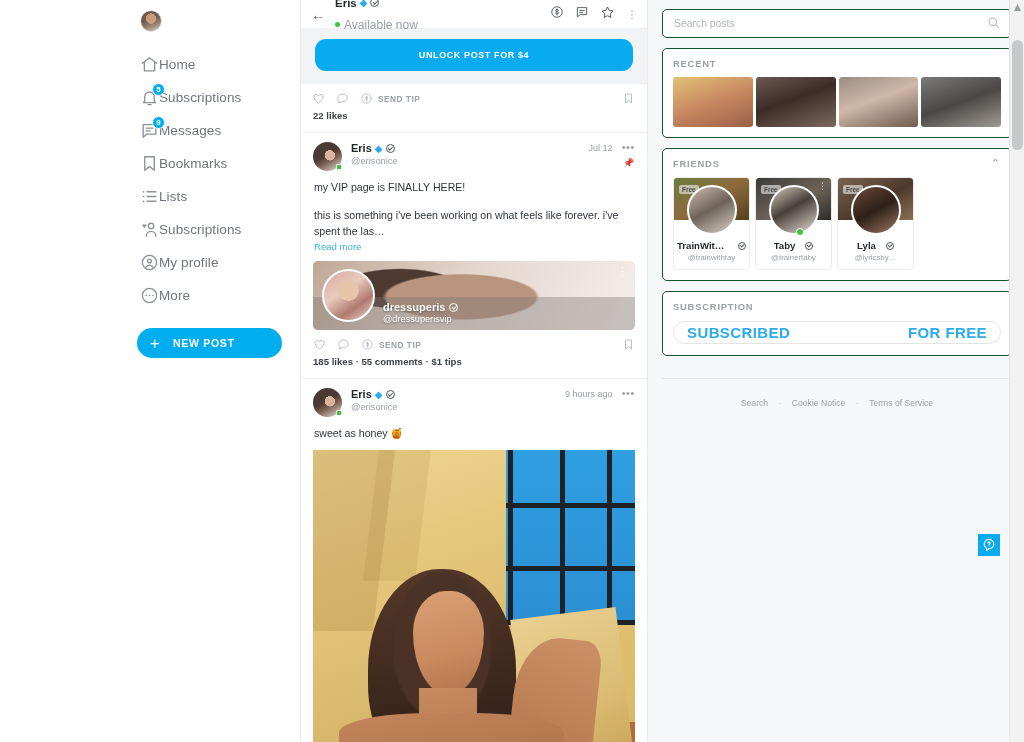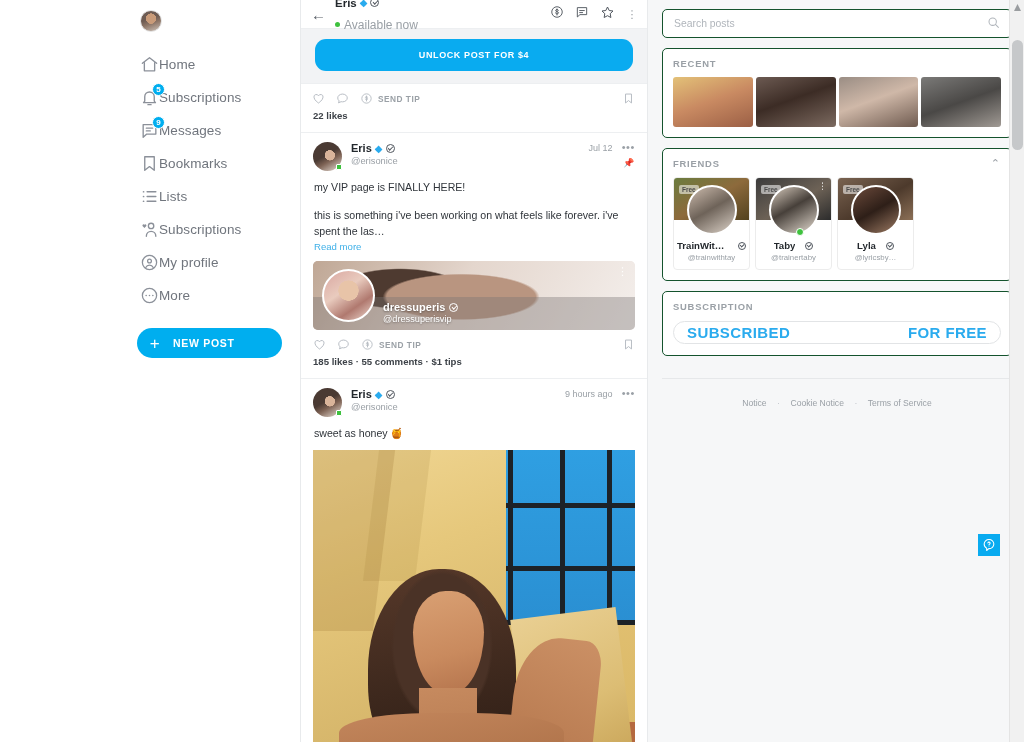--- a/index.html
+++ b/index.html
@@ -608,21 +608,21 @@
 
     <div class="card sub-card">
       <div class="sec-title">SUBSCRIPTION</div>
       <div class="sub-btn">
         <span class="sub-left">SUBSCRIBED</span>
         <span class="sub-right">FOR FREE</span>
       </div>
     </div>
 
     <div class="footer">
-      <a>Notice</a>
+      <a>Search</a>
       <span class="sep">·</span>
       <a>Cookie Notice</a>
       <span class="sep">·</span>
       <a>Terms of Service</a>
     </div>
   </div>
 
   <div class="help-btn">
     <svg width="14" height="14" viewBox="0 0 24 24" fill="none" stroke="#fff" stroke-width="1.8" stroke-linecap="round" stroke-linejoin="round">
         <path d="M12 2.6c4.6 0 8.3 3.5 8.3 7.8 0 4.3-3.7 7.8-8.3 7.8h-.4L8 21.4v-3.9C5.2 16.2 3.7 13.6 3.7 10.4 3.7 6.1 7.4 2.6 12 2.6z"></path>

